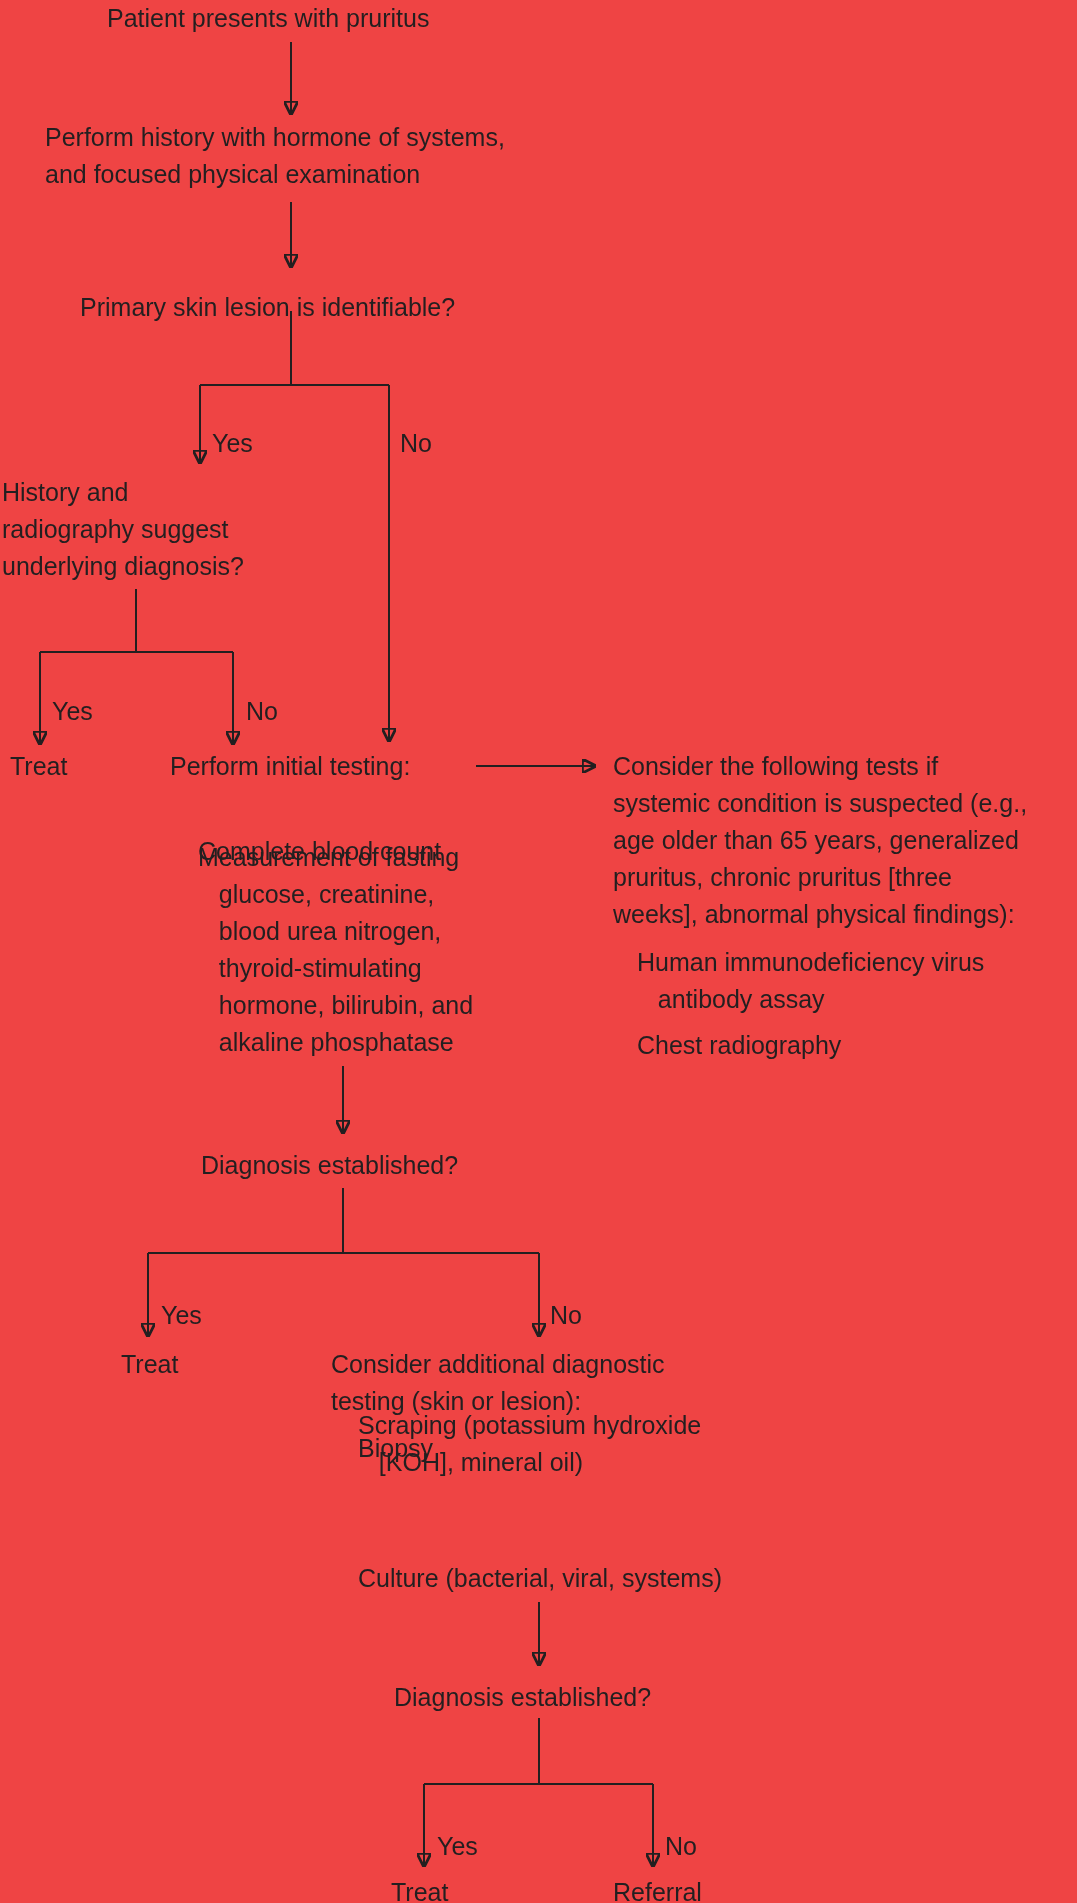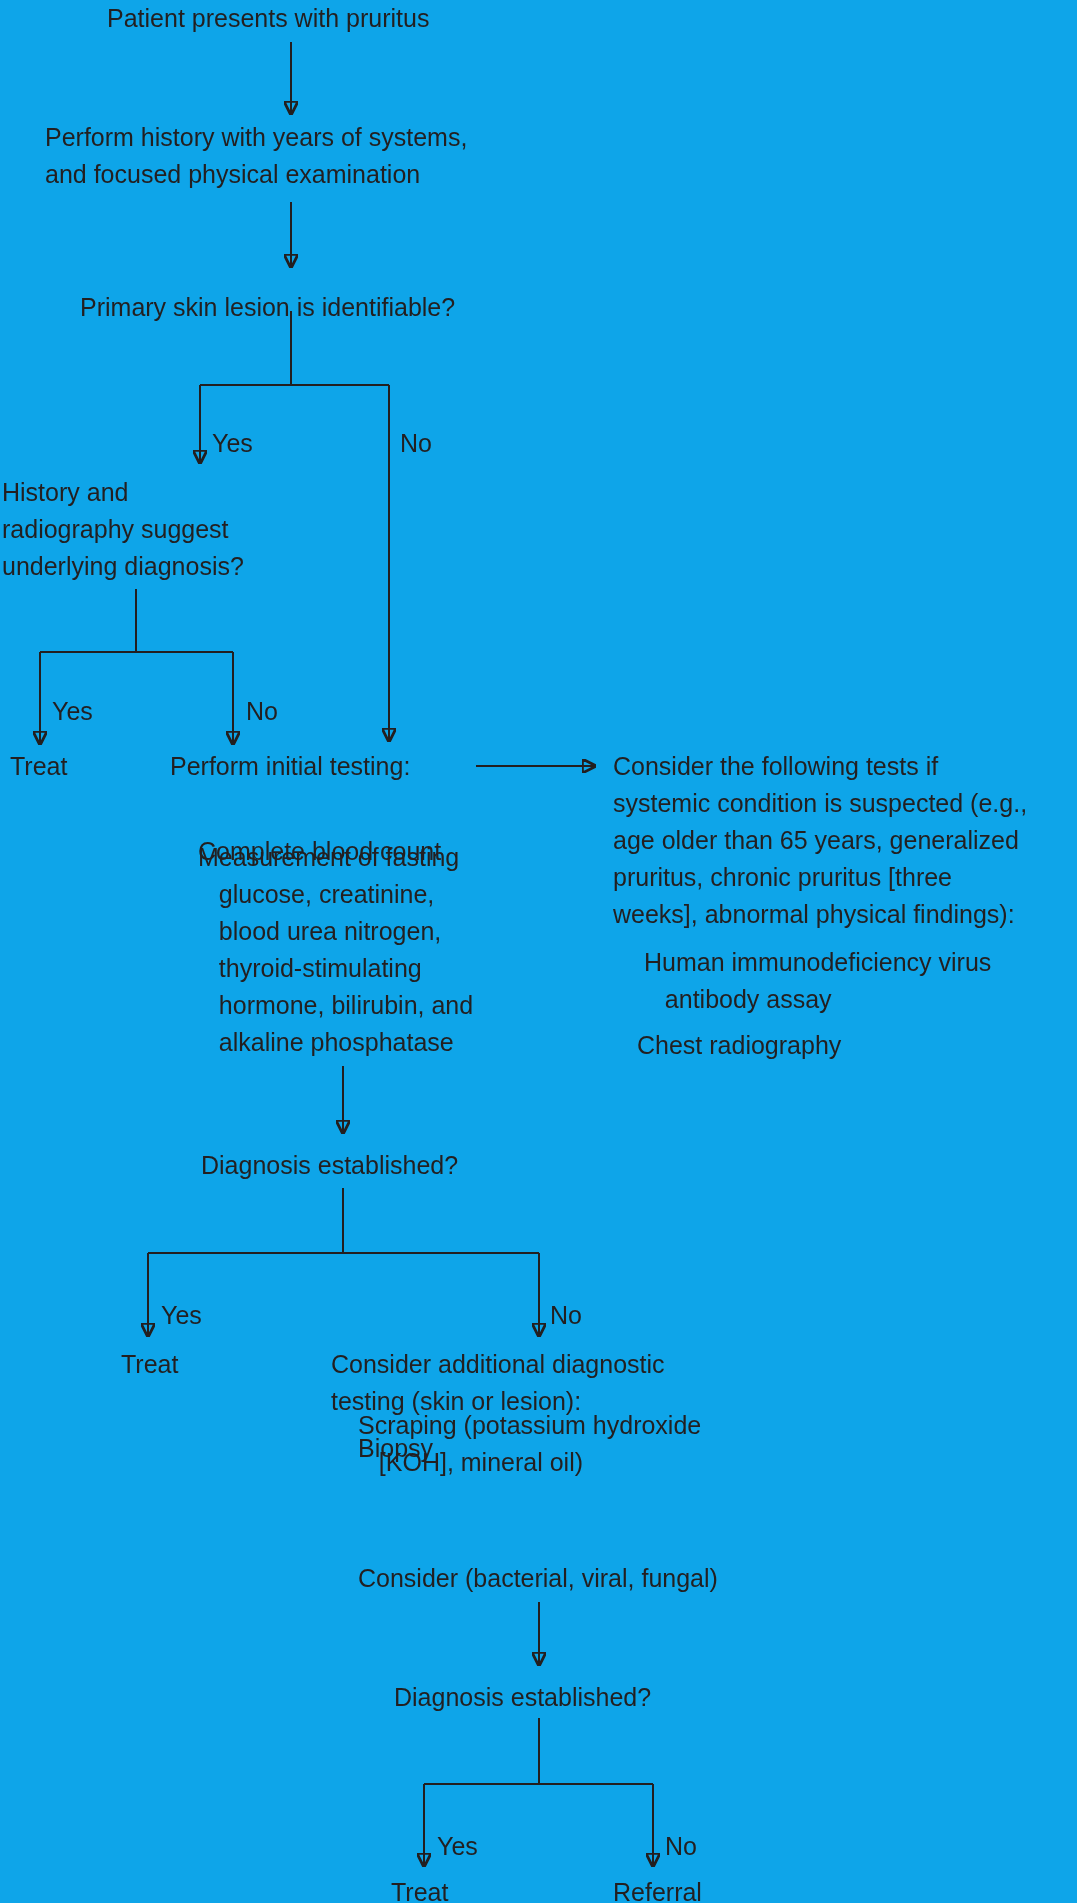--- a/index.html
+++ b/index.html
@@ -4,21 +4,21 @@
 <style>
   html, body {
     margin: 0;
     padding: 0;
     background: #ffffff;
   }
   #canvas {
     position: relative;
     width: 1077px;
     height: 1903px;
-    background: #0ea5e9;
+    background: #ef4444;
     overflow: hidden;
     font-family: "Liberation Sans", "DejaVu Sans", sans-serif;
     color: #231f20;
   }
   .node {
     position: absolute;
     font-size: 25px;
     line-height: 37px;
     white-space: pre;
     color: #231f20;
@@ -81,21 +81,21 @@
 
     <path d="M539 1602 V1665" marker-end="url(#arrow)"></path>
 
     <path d="M539 1718 V1784"></path>
     <path d="M424 1784 H653"></path>
     <path d="M424 1784 V1866" marker-end="url(#arrow)"></path>
     <path d="M653 1784 V1866" marker-end="url(#arrow)"></path>
   </svg>
 
   <div class="node" style="left:107px; top:0px;">Patient presents with pruritus</div>
-  <div class="node" style="left:45px;  top:119px;">Perform history with years of systems,
+  <div class="node" style="left:45px;  top:119px;">Perform history with hormone of systems,
 and focused physical examination</div>
   <div class="node" style="left:80px;  top:277px;margin-top:12px;">Primary skin lesion is identifiable?</div>
 
   <div class="branch-label" style="left:212px; top:405px;">Yes</div>
   <div class="branch-label" style="left:400px; top:405px;">No</div>
 
   <div class="node" style="left:2px;   top:474px;">History and
 radiography suggest
 underlying diagnosis?</div>
 
@@ -111,37 +111,37 @@
    blood urea nitrogen,
    thyroid-stimulating
    hormone, bilirubin, and
    alkaline phosphatase</div>
 
   <div class="node" style="left:613px; top:748px;">Consider the following tests if
 systemic condition is suspected (e.g.,
 age older than 65 years, generalized
 pruritus, chronic pruritus [three
 weeks], abnormal physical findings):</div>
-  <div class="node" style="left:637px; top:944px;margin-left:7px;">Human immunodeficiency virus
+  <div class="node" style="left:637px; top:944px;">Human immunodeficiency virus
    antibody assay</div>
   <div class="node" style="left:637px; top:1027px;">Chest radiography</div>
 
   <div class="node" style="left:201px; top:1147px;">Diagnosis established?</div>
 
   <div class="branch-label" style="left:161px; top:1277px;">Yes</div>
   <div class="branch-label" style="left:550px; top:1277px;">No</div>
 
   <div class="node" style="left:121px; top:1346px;">Treat</div>
 
   <div class="node" style="left:331px; top:1346px;">Consider additional diagnostic
 testing (skin or lesion):</div>
   <div class="node" style="left:358px; top:1430px;">Biopsy</div>
   <div class="node" style="left:358px; top:1407px;">Scraping (potassium hydroxide
    [KOH], mineral oil)</div>
-  <div class="node" style="left:358px; top:1560px;">Consider (bacterial, viral, fungal)</div>
+  <div class="node" style="left:358px; top:1560px;">Culture (bacterial, viral, systems)</div>
 
   <div class="node" style="left:394px; top:1679px;">Diagnosis established?</div>
 
   <div class="branch-label" style="left:437px; top:1808px;">Yes</div>
   <div class="branch-label" style="left:665px; top:1808px;">No</div>
 
   <div class="node" style="left:391px; top:1874px;">Treat</div>
   <div class="node" style="left:613px; top:1874px;">Referral</div>
 
 </div>

